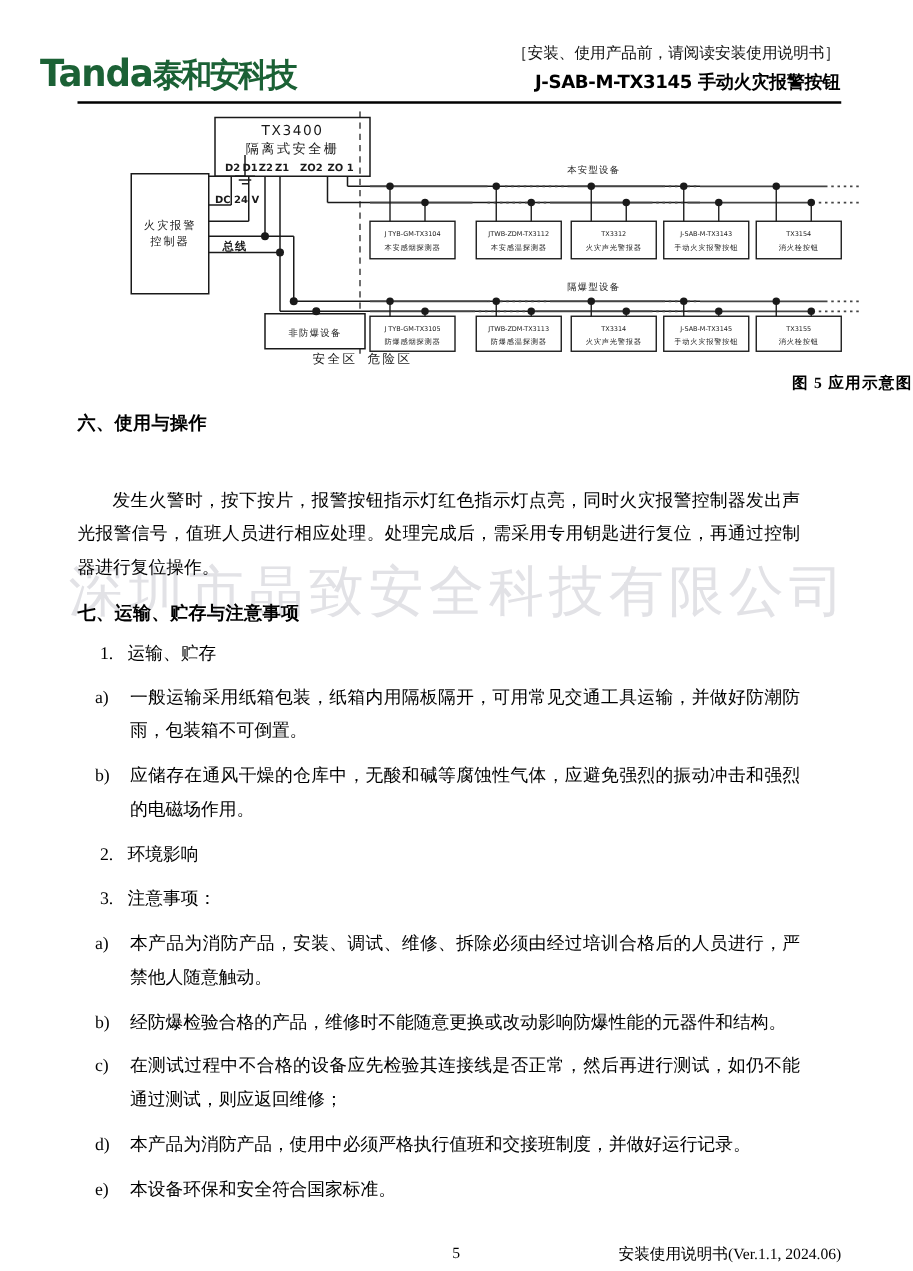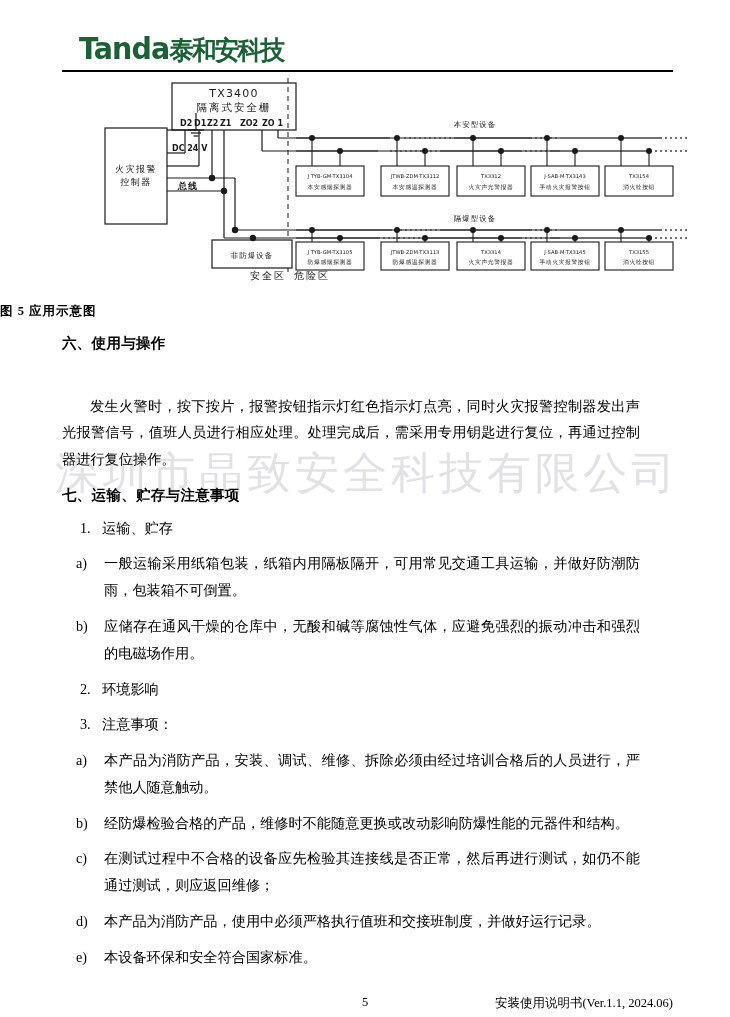--- a/index.html
+++ b/index.html
@@ -38,21 +38,21 @@
     user-select: none;
   }
 
   
   .header {
     position: relative;
     z-index: 2;
     display: flex;
     align-items: flex-end;
     justify-content: space-between;
-    padding: 34px 58px 4px 79px;
+    padding: 34px 58px 4px 32px;
   }
   .logo {
     font-family: "DejaVu Sans", sans-serif;
     font-weight: bold;
     color: #1b6135;
     font-size: 30px;
     line-height: 1;
     letter-spacing: -1px;
     white-space: nowrap;
     transform: scaleX(0.95);
@@ -87,24 +87,24 @@
     position: relative;
     z-index: 2;
     height: 205px;
     margin: 6px 0 0 0;
   }
   .diagram-wrap svg { display: block; }
 
   .fig-caption {
     position: relative;
     z-index: 2;
-    text-align: left;
+    text-align: right;
     font-size: 12.5px;
     font-weight: bold;
-    margin-top: 20px;
+    margin-top: 4px;
     letter-spacing: 1px;
   }
 
   
   .content {
     position: relative;
     z-index: 2;
     padding: 0 90px 0 62px;
   }
   h2.sec {
@@ -186,20 +186,24 @@
 </style>
 </head>
 <body>
 
 <div class="page">
 
   <div class="watermark">深圳市晶致安全科技有限公司</div>
 
   <div class="header">
     <div class="logo"><span>Tanda</span><span class="cn">泰和安科技</span></div>
+    <div class="header-right">
+      <div class="hdr-line1">［安装、使用产品前，请阅读安装使用说明书］</div>
+      <div class="hdr-line2">J-SAB-M-TX3145 手动火灾报警按钮</div>
+    </div>
   </div>
   <div class="hdr-rule"></div>
 
   <div class="diagram-wrap">
     <svg width="730" height="205" viewBox="0 0 730 205">
       <g stroke="#1a1a1a" fill="none" stroke-width="1.2">
 
         <rect x="172" y="5" width="124" height="47"></rect>
 
         <rect x="105" y="50" width="62" height="96"></rect>

